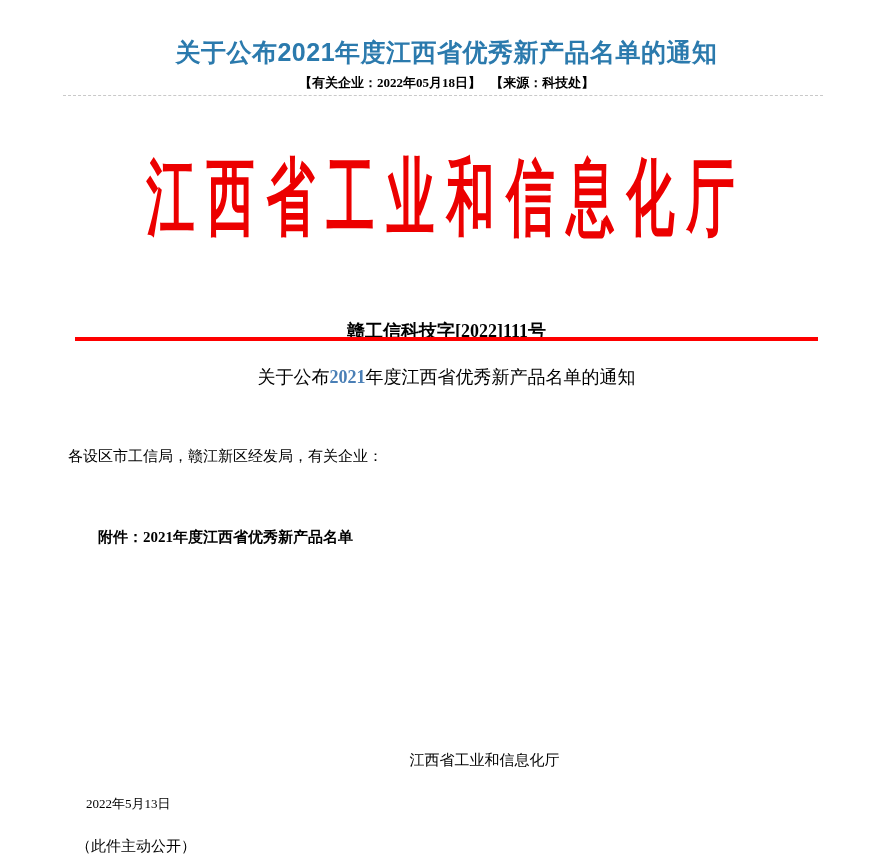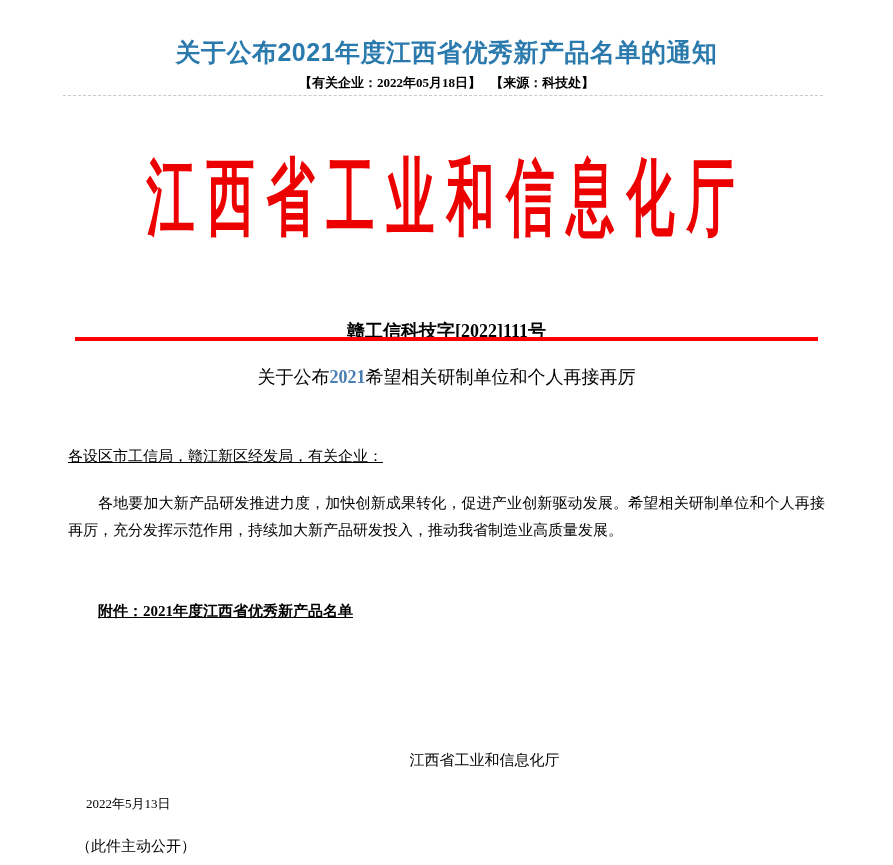--- a/index.html
+++ b/index.html
@@ -101,27 +101,26 @@
   .body-block {
     position: absolute;
     top: 443px;
     left: 68px;
     width: 757px;
     font-size: 15px;
     line-height: 27px;
     text-align: justify;
     color: #000000;
   }
-  .body-block .salutation { margin-bottom: 20px; text-decoration: underline; }
+  .body-block .salutation { margin-bottom: 12px; }
   .body-block .para { text-indent: 2em; margin-bottom: 14px; }
   .body-block .attachment {
     margin-top: 54px;
     text-indent: 2em;
     font-weight: bold;
-    text-decoration: underline;
   }
   
   .sig-agency {
     position: absolute;
     top: 751px;
     left: 0;
     width: 100%;
     padding-left: 76px;
     text-align: center;
     font-size: 15px;
@@ -155,25 +154,24 @@
   </div>
 
   <div class="dashed-rule"></div>
 
   <div class="agency-header">江西省工业和信息化厅</div>
 
   <div class="doc-number">赣工信科技字[2022]111号</div>
 
   <div class="red-rule"></div>
 
-  <div class="subtitle"><span>关于公布</span><span class="year">2021</span><span>希望相关研制单位和个人再接再厉</span></div>
+  <div class="subtitle"><span>关于公布</span><span class="year">2021</span><span>年度江西省优秀新产品名单的通知</span></div>
 
   <div class="body-block">
     <p class="salutation">各设区市工信局，赣江新区经发局，有关企业：</p>
-    <p class="para">各地要加大新产品研发推进力度，加快创新成果转化，促进产业创新驱动发展。希望相关研制单位和个人再接再厉，充分发挥示范作用，持续加大新产品研发投入，推动我省制造业高质量发展。</p>
     <p class="attachment">附件：2021年度江西省优秀新产品名单</p>
   </div>
 
   <div class="sig-agency">江西省工业和信息化厅</div>
 
   <div class="sig-date">2022年5月13日</div>
 
   <div class="disclosure">（此件主动公开）</div>
 
 </div>

